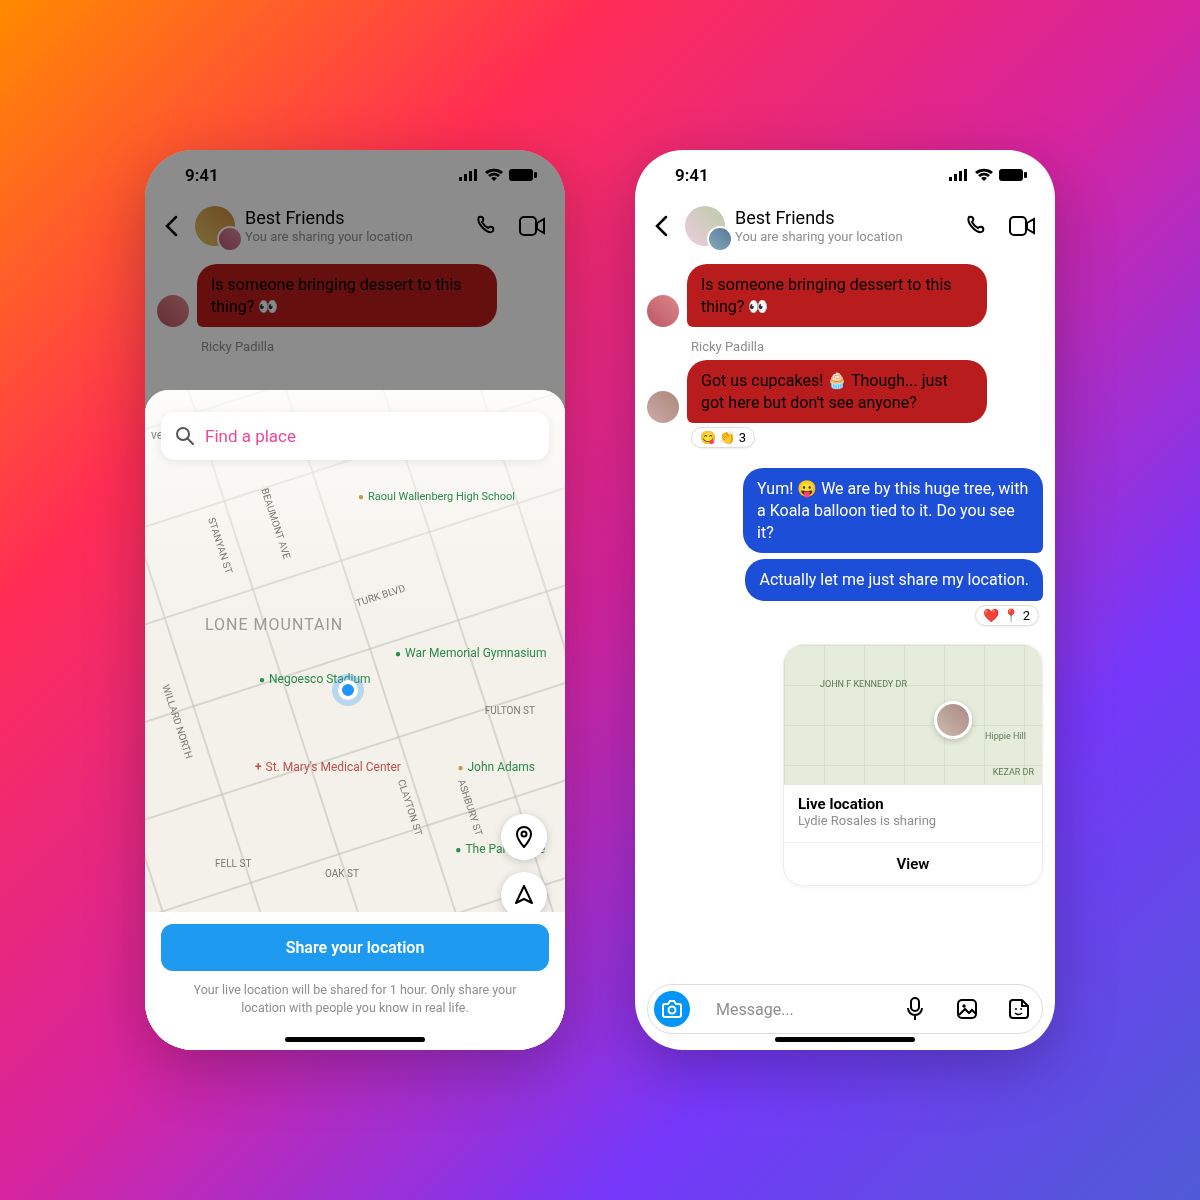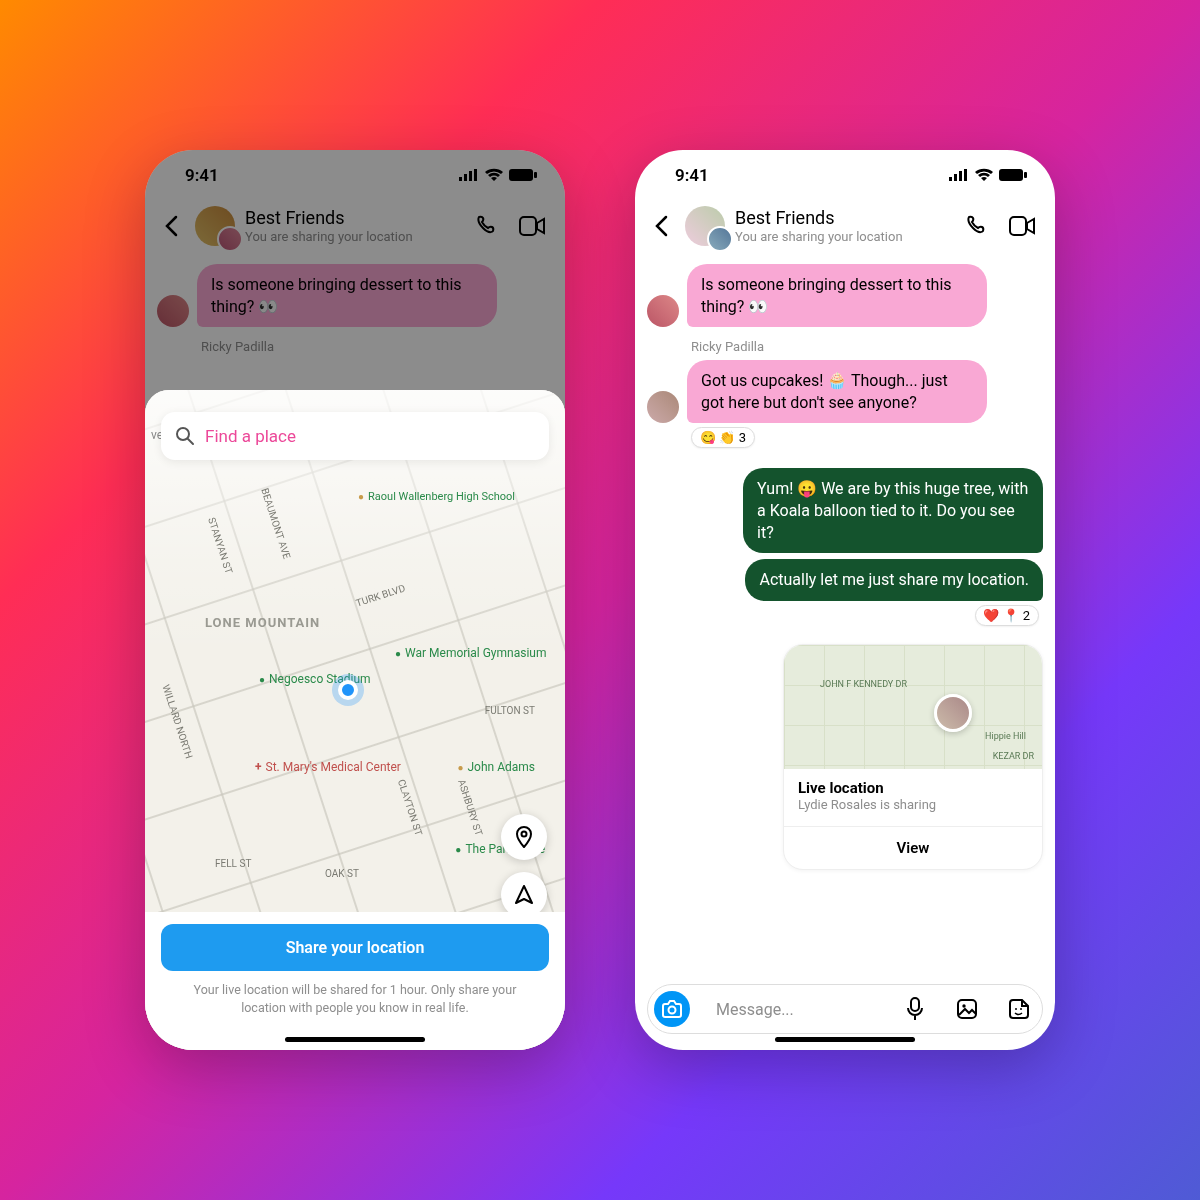--- a/index.html
+++ b/index.html
@@ -65,42 +65,42 @@
   .msg-row { display:flex; align-items:flex-end; gap:8px; }
   .msg-row.right { justify-content:flex-end; }
   .avatar-sm { width:32px; height:32px; border-radius:50%; flex-shrink:0; }
   .bubble {
     max-width: 300px;
     padding: 10px 14px;
     border-radius: 20px;
     font-size: 16px;
     line-height: 1.35;
   }
-  .bubble.in { background:#f9a8d4; color:#000; border-bottom-left-radius:6px;}
-  .bubble.out { background:#14532d; color:#fff; border-bottom-right-radius:6px;}
+  .bubble.in { background:#b91c1c; color:#000; border-bottom-left-radius:6px;}
+  .bubble.out { background:#1d4ed8; color:#fff; border-bottom-right-radius:6px;}
   .sender-name { font-size:13px; color:#8e8e8e; padding-left:44px; margin-top:6px;}
   .reactions {
     display:inline-flex; align-items:center; gap:4px;
     background:#fff; border:1px solid #ddd; border-radius:14px;
     padding:2px 8px; font-size:13px; box-shadow:0 1px 2px rgba(0,0,0,.06);
     margin-left:44px; margin-top:-2px; width:fit-content;
   }
   .reactions.right-align { margin-left:auto; margin-right:4px;}
 
   
   .loc-card {
     margin-left:auto;
     width:260px;
     border-radius:20px;
     overflow:hidden;
     border:1px solid #eee;
     background:#fff;
     box-shadow:0 1px 4px rgba(0,0,0,.05);
   }
-  .loc-card .mini-map { height:124px; background:#e6ecdc; position:relative;
+  .loc-card .mini-map { height:140px; background:#e6ecdc; position:relative;
     background-image: linear-gradient(#d8e0c8 1px, transparent 1px),
                       linear-gradient(90deg,#d8e0c8 1px, transparent 1px);
     background-size:40px 40px;
     padding-left:45px;
   }
   .loc-card .mini-map .pin-av{ position:absolute; left:58%; top:40%; width:38px;height:38px;border-radius:50%; background:linear-gradient(45deg,#cba,#a88); border:3px solid #fff; box-shadow:0 2px 6px rgba(0,0,0,.2);}
   .loc-card .mini-map .lbl{ position:absolute; font-size:9px; color:#5a7a55;}
   .loc-card .info { padding:10px 14px 6px 14px;}
   .loc-card .info .t { font-weight:700; font-size:15px;}
   .loc-card .info .s { font-size:13px; color:#8e8e8e;}
@@ -137,21 +137,21 @@
     background-size: 58px 58px;
     transform: rotate(-18deg) scale(1.6);
     transform-origin: center;
   }
   .map-fade{ position:absolute; inset:0; background:linear-gradient(#ffffffcc, #ffffff33 26%, transparent 40%);}
   .map-labels span { position:absolute; font-size:12px; color:#7a7a72; white-space:nowrap;}
   .map-labels .poi { color:#2a8a4a; }
   .map-labels .poi::before { content:"●"; margin-right:4px; font-size:10px;}
   .map-labels .med { color:#c0504d;}
   .map-labels .med::before { content:"+"; margin-right:4px; font-weight:700;}
-  .map-labels .area { font-weight:700; letter-spacing:1px; color:#9a9a92; font-size:13px;}
+  .map-labels .area { font-weight:400; letter-spacing:1px; color:#9a9a92; font-size:16px;}
   .map-labels .poi.pill::before{ content:"●"; color:#c79b4b;}
   .map-dot{ position:absolute; width:20px;height:20px;border-radius:50%; background:#2094fa; border:4px solid #fff; box-shadow:0 0 0 6px rgba(32,148,250,.28); left:46%; top:44%;}
 
   .search-wrap{ position:absolute; top:22px; left:16px; right:16px; height:48px; background:#fff; border-radius:14px; display:flex; align-items:center; gap:10px; padding:0 14px; box-shadow:0 2px 10px rgba(0,0,0,.08);}
   .search-wrap .ph{ color:#ec4899; font-size:17px;}
 
   .fab{ position:absolute; right:18px; width:46px;height:46px;border-radius:50%; background:#fff; box-shadow:0 2px 10px rgba(0,0,0,.18); display:flex; align-items:center; justify-content:center;}
   .fab.loc{ bottom:190px;}
   .fab.nav{ bottom:132px;}
 

